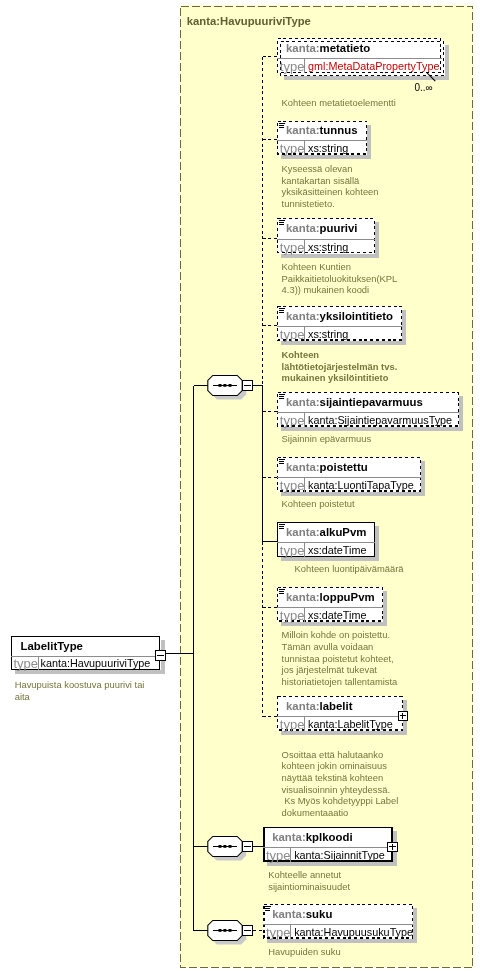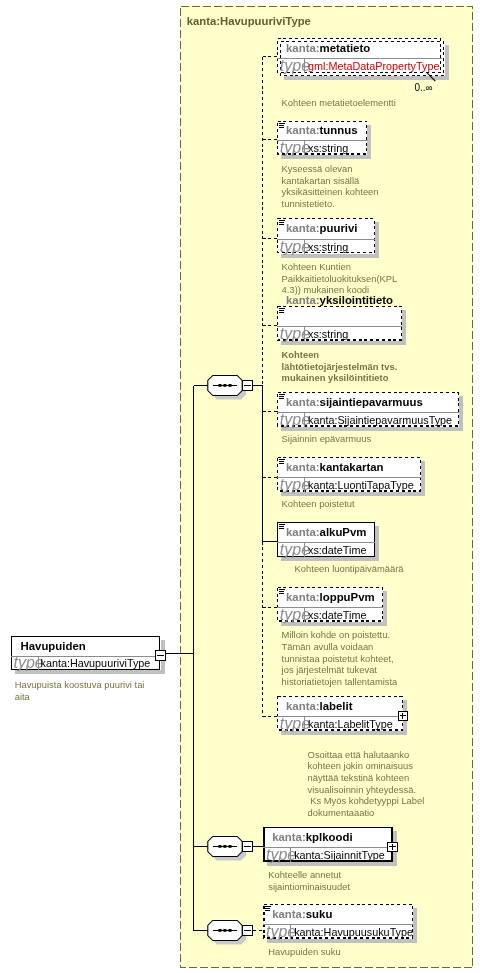--- a/index.html
+++ b/index.html
@@ -11,21 +11,21 @@
   .ptitle{position:absolute;left:186.8px;top:14.5px;font-size:11.3px;font-weight:bold;
           color:#5f5f32;white-space:nowrap;}
   svg.ov{position:absolute;left:0;top:0;width:484px;height:973px;overflow:visible;}
   .whitefill{position:absolute;background:#ffffff;}
   .shadow{position:absolute;background:#c0c0c0;}
   .nrow{position:absolute;display:flex;align-items:center;
         white-space:nowrap;padding-left:9px;box-sizing:border-box;text-align:center;}
   .nm{font-size:11.4px;font-weight:bold;color:#000000;}
   .nm .pfx{color:#7f7f7f;}
   .trow{position:absolute;white-space:nowrap;}
-  .tlb{position:absolute;font-size:16px;color:#8c8c8c;top:50%;transform:translateY(-50%);font-style:italic;}
+  .tlb{position:absolute;font-size:13px;color:#8c8c8c;top:50%;transform:translateY(-50%);}
   .tvl{position:absolute;font-size:10.8px;color:#000000;top:50%;transform:translateY(-50%);}
   .tvl.red{color:#cc0000;}
   .docico{position:absolute;width:7px;height:6px;}
   .docico i{position:absolute;left:0;background:#000000;height:1.4px;}
   .ctl{position:absolute;box-sizing:border-box;border:1.2px solid #000000;
        background:#ffffff;width:10.6px;height:10.6px;}
   .ctl .hb{position:absolute;left:1.1px;right:1.1px;top:3.5px;height:1.2px;background:#000;}
   .ctl .vb{position:absolute;top:1.1px;bottom:1.1px;left:3.5px;width:1.2px;background:#000;}
   .doc{position:absolute;font-size:9.4px;line-height:11.65px;color:#75753c;}
   .card{position:absolute;font-size:10px;color:#000000;white-space:nowrap;}
@@ -103,21 +103,21 @@
 
   <div class="enode">
     <div class="shadow" style="left:14.5px;top:640px;width:150px;height:34px;"></div>
     <div class="whitefill" style="left:10.5px;top:636px;width:150px;height:34px;"></div>
     <svg class="ov" viewBox="0 0 484 973" xmlns="http://www.w3.org/2000/svg" shape-rendering="crispEdges">
       <rect x="11.15" y="636.65" width="148.7" height="32.7" fill="none" stroke="#000000" stroke-width="1.3"></rect>
       <line x1="10.5" y1="656" x2="160.5" y2="656" stroke="#8c8c8c" stroke-width="1"></line>
       <line x1="38" y1="656.5" x2="38" y2="670" stroke="#8c8c8c" stroke-width="1"></line>
     </svg>
     <div class="nrow" style="left:10.5px;top:636px;width:150px;height:19.5px;padding-left:10px;">
-        <span class="nm">Havupuiden</span>
+        <span class="nm">LabelitType</span>
       </div>
     <div class="trow" style="left:10.5px;top:656.5px;width:150px;height:13.5px;">
         <span class="tlb" style="left:3px;">type</span>
         <span class="tvl" style="left:30px;">kanta:HavupuuriviType</span>
       </div>
     <div class="doc" style="left:14.7px;top:679.1px;width:138px;">Havupuista koostuva puurivi tai aita</div>
     <div class="ctl" style="left:155px;top:650px;">
         <span class="hb"></span>
       </div>
   </div>
@@ -190,21 +190,21 @@
     <div class="doc" style="left:281.6px;top:261px;width:120px;">Kohteen Kuntien Paikkaitietoluokituksen(KPL 4.3)) mukainen koodi</div>
   </div>
   <div class="enode">
     <div class="shadow" style="left:281px;top:309.5px;width:125px;height:35px;"></div>
     <div class="whitefill" style="left:277px;top:305.5px;width:125px;height:35px;"></div>
     <svg class="ov" viewBox="0 0 484 973" xmlns="http://www.w3.org/2000/svg" shape-rendering="crispEdges">
       <rect x="277.65" y="306.15" width="123.7" height="33.7" fill="none" stroke="#000000" stroke-width="1.3" stroke-dasharray="3,2.8"></rect>
       <line x1="277" y1="326" x2="402" y2="326" stroke="#8c8c8c" stroke-width="1"></line>
       <line x1="304.5" y1="326.5" x2="304.5" y2="340.5" stroke="#8c8c8c" stroke-width="1"></line>
     </svg>
-    <div class="nrow" style="left:277px;top:290px;width:145px;height:20px;">
+    <div class="nrow" style="left:277px;top:306px;width:145px;height:20px;">
         <span class="nm"><span class="pfx">kanta:</span><span>yksilointitieto</span></span>
       </div>
     <div class="trow" style="left:277px;top:326.5px;width:125px;height:14px;">
         <span class="tlb" style="left:2.8px;">type</span>
         <span class="tvl" style="left:31px;">xs:string</span>
       </div>
     <span class="docico" style="left:279px;top:307.5px;">
         <i style="width:6.3px;top:0;"></i>
         <i style="width:5.2px;top:2px;"></i>
         <i style="width:5.2px;top:4px;"></i>
@@ -235,21 +235,21 @@
   </div>
   <div class="enode">
     <div class="shadow" style="left:281px;top:461px;width:144px;height:34.5px;"></div>
     <div class="whitefill" style="left:277px;top:457px;width:144px;height:34.5px;"></div>
     <svg class="ov" viewBox="0 0 484 973" xmlns="http://www.w3.org/2000/svg" shape-rendering="crispEdges">
       <rect x="277.65" y="457.65" width="142.7" height="33.2" fill="none" stroke="#000000" stroke-width="1.3" stroke-dasharray="3,2.8"></rect>
       <line x1="277" y1="477.5" x2="421" y2="477.5" stroke="#8c8c8c" stroke-width="1"></line>
       <line x1="304.5" y1="478" x2="304.5" y2="491.5" stroke="#8c8c8c" stroke-width="1"></line>
     </svg>
     <div class="nrow" style="left:277px;top:457px;width:144px;height:20px;">
-        <span class="nm"><span class="pfx">kanta:</span><span>kantakartan</span></span>
+        <span class="nm"><span class="pfx">kanta:</span><span>poistettu</span></span>
       </div>
     <div class="trow" style="left:277px;top:478px;width:144px;height:13.5px;">
         <span class="tlb" style="left:2.8px;">type</span>
         <span class="tvl" style="left:31px;">kanta:LuontiTapaType</span>
       </div>
     <span class="docico" style="left:279px;top:459px;">
         <i style="width:6.3px;top:0;"></i>
         <i style="width:5.2px;top:2px;"></i>
         <i style="width:5.2px;top:4px;"></i>
       </span>
@@ -311,21 +311,21 @@
         <span class="nm"><span class="pfx">kanta:</span><span>labelit</span></span>
       </div>
     <div class="trow" style="left:277px;top:717px;width:126px;height:13.5px;">
         <span class="tlb" style="left:2.8px;">type</span>
         <span class="tvl" style="left:31px;">kanta:LabelitType</span>
       </div>
     <div class="ctl" style="left:397.5px;top:710.5px;">
         <span class="hb"></span>
         <span class="vb"></span>
       </div>
-    <div class="doc" style="left:281.6px;top:748.6px;width:120px;margin-left:26px;">Osoittaa että halutaanko kohteen jokin ominaisuus näyttää tekstinä kohteen visualisoinnin yhteydessä. &nbsp;Ks Myös kohdetyyppi Label dokumentaaatio</div>
+    <div class="doc" style="left:281.6px;top:748.6px;width:120px;">Osoittaa että halutaanko kohteen jokin ominaisuus näyttää tekstinä kohteen visualisoinnin yhteydessä. &nbsp;Ks Myös kohdetyyppi Label dokumentaaatio</div>
   </div>
   <div class="enode">
     <div class="shadow" style="left:267.2px;top:831px;width:129.5px;height:34.5px;"></div>
     <div class="whitefill" style="left:263.2px;top:827px;width:129.5px;height:34.5px;"></div>
     <svg class="ov" viewBox="0 0 484 973" xmlns="http://www.w3.org/2000/svg" shape-rendering="crispEdges">
       <rect x="263.85" y="827.65" width="128.2" height="33.2" fill="none" stroke="#000000" stroke-width="1.3"></rect>
       <line x1="263.2" y1="847.5" x2="392.7" y2="847.5" stroke="#8c8c8c" stroke-width="1"></line>
       <line x1="290.7" y1="848" x2="290.7" y2="861.5" stroke="#8c8c8c" stroke-width="1"></line>
     </svg>
     <div class="nrow" style="left:263.2px;top:827px;width:129.5px;height:20px;">

